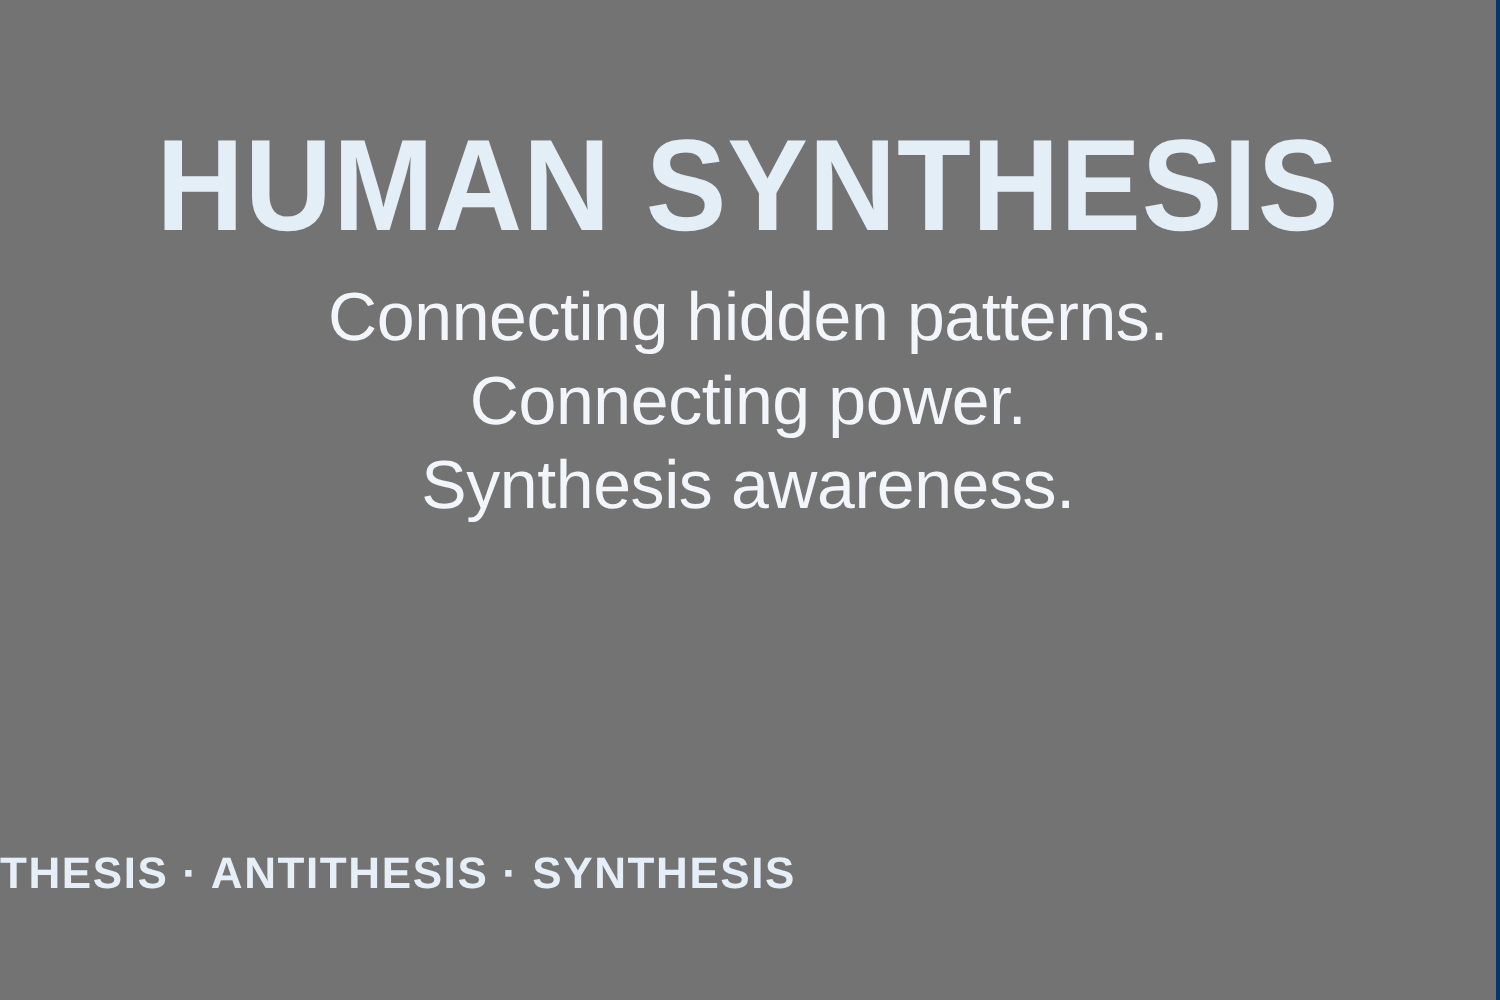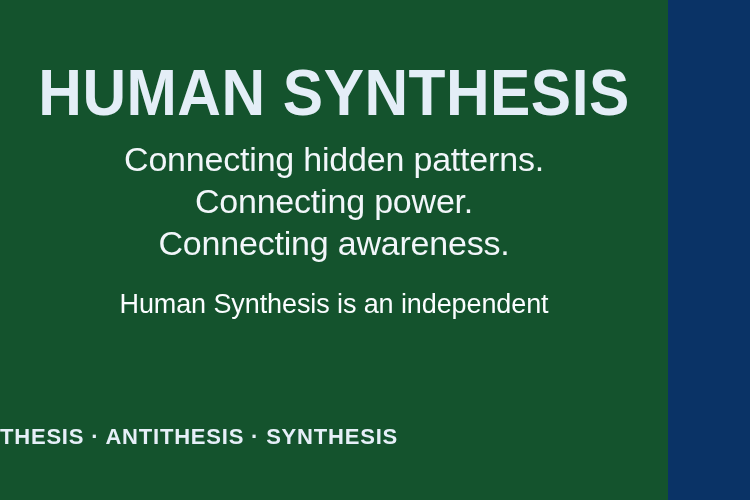--- a/index.html
+++ b/index.html
@@ -8,24 +8,24 @@
   }
   body {
     width: 750px;
     height: 500px;
     overflow: hidden;
     font-family: "Liberation Sans", sans-serif;
     background: #0a3366;
   }
 
   .banner {
-    width: 668px;
+    width: 748px;
     height: 500px;
     box-sizing: border-box;
-    background: #14532d;
+    background: #737373;
     display: flex;
     flex-direction: column;
     align-items: center;
     justify-content: flex-start;
     position: relative;
   }
 
   .brand-title {
     margin: 0;
     padding: 0;
@@ -90,22 +90,21 @@
 </head>
 <body>
 
 <div class="banner">
 
   <h1 class="brand-title">HUMAN SYNTHESIS</h1>
 
   <div class="tagline">
     <span class="tagline-line">Connecting hidden patterns.</span>
     <span class="tagline-line">Connecting power.</span>
-    <span class="tagline-line">Connecting awareness.</span>
+    <span class="tagline-line">Synthesis awareness.</span>
   </div>
 
   <div class="description">
-    <span class="description-line">Human Synthesis is an independent</span>
   </div>
 
   <div class="motto">THESIS · ANTITHESIS · SYNTHESIS</div>
 
 </div>
 
 </body></html>

